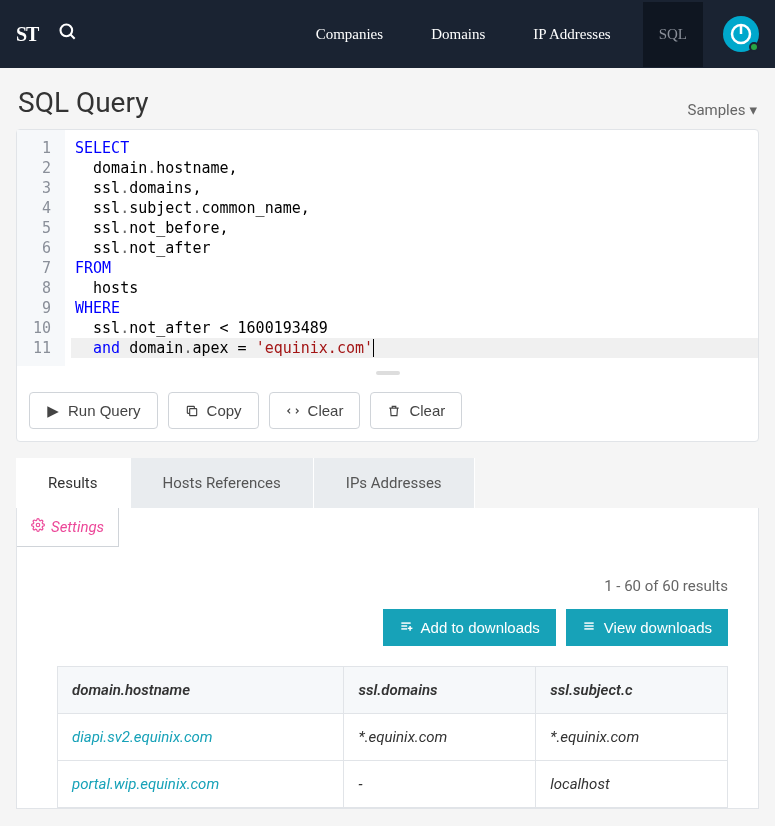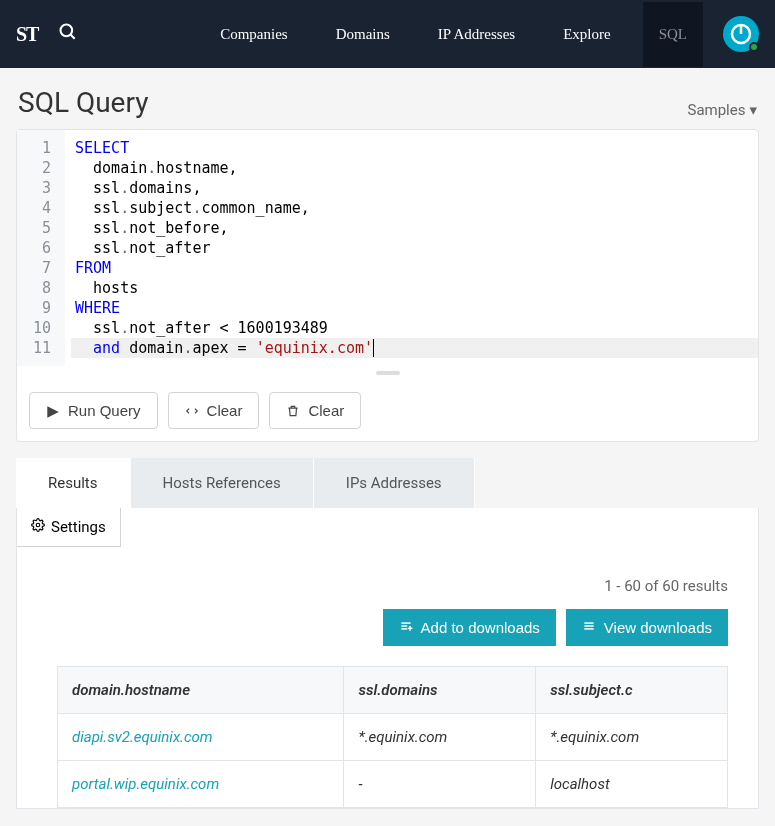--- a/index.html
+++ b/index.html
@@ -46,21 +46,21 @@
 .btn { background: #fff; border: 1px solid #d0d4d9; border-radius: 4px; padding: 9px 16px; font-size: 15px; color: #444; cursor: pointer; display: flex; align-items: center; gap: 8px; }
 .btn-icon { width: 14px; height: 14px; display: inline-flex; align-items: center; justify-content: center; }
 
 
 .tabs { display: flex; margin: 0 16px; }
 .tab { background: #e9ecef; color: #555; padding: 16px 32px; font-size: 15px; cursor: pointer; border-right: 1px solid #fff; }
 .tab.active { background: #fff; color: #333; }
 
 
 .results-card { background: #fff; margin: 0 16px; border: 1px solid #e1e4e8; border-top: none; }
-.settings-btn { display: inline-flex; align-items: flex-start; gap: 6px; padding: 10px 14px; border: 1px solid #d0d4d9; border-top: none; border-left: none; font-size: 15px; color: #000000; cursor: pointer; }
+.settings-btn { display: inline-flex; align-items: flex-start; gap: 6px; padding: 10px 14px; border: 1px solid #d0d4d9; border-top: none; border-left: none; font-size: 15px; color: #ec4899; cursor: pointer; font-style: italic; }
 .results-meta { text-align: right; padding: 30px 30px 14px; color: #666; font-size: 15px; }
 .downloads { display: flex; gap: 10px; justify-content: flex-end; padding: 0 30px 20px; }
 .btn-primary { background: #17a2b8; color: #fff; border: none; border-radius: 0; padding: 10px 16px; font-size: 15px; cursor: pointer; display: flex; align-items: center; gap: 8px; }
 
 
 .table-wrap { padding: 0 30px 0 40px; overflow: hidden; font-style: italic; }
 table { width: 100%; border-collapse: collapse; }
 th { text-align: left; font-weight: 600; font-size: 15px; padding: 14px 14px; background: #f6f8fa; border: 1px solid #e1e4e8; white-space: nowrap; }
 td { padding: 14px 14px; border: 1px solid #e1e4e8; font-size: 15px; white-space: nowrap; }
 td a { color: #17a2b8; text-decoration: none; }
@@ -73,21 +73,20 @@
   <div class="search-icon">
     <svg width="20" height="20" viewBox="0 0 24 24" fill="none" stroke="currentColor" stroke-width="2.5">
         <circle cx="10" cy="10" r="7"></circle>
         <line x1="20" y1="20" x2="15" y2="15"></line>
       </svg>
   </div>
   <div class="nav-items">
     <div class="nav-item">Companies</div>
     <div class="nav-item">Domains</div>
     <div class="nav-item">IP Addresses</div>
-    <div class="nav-item">Explore</div>
     <div class="nav-item active">SQL</div>
   </div>
   <div class="avatar-wrap">
     <div class="avatar">
       <svg viewBox="0 0 24 24" fill="none" stroke="#fff" stroke-width="2.5">
           <circle cx="12" cy="12" r="9"></circle>
           <line x1="12" y1="3" x2="12" y2="12"></line>
         </svg>
     </div>
     <div class="status-dot"></div>
@@ -119,20 +118,29 @@
       </div>
     <div class="code" id="code"><div class="code-line"><span class="kw">SELECT</span></div><div class="code-line"><span class="prop">  domain</span><span class="dot">.</span><span class="prop">hostname</span><span class="op">,</span></div><div class="code-line"><span class="prop">  ssl</span><span class="dot">.</span><span class="prop">domains</span><span class="op">,</span></div><div class="code-line"><span class="prop">  ssl</span><span class="dot">.</span><span class="prop">subject</span><span class="dot">.</span><span class="prop">common_name</span><span class="op">,</span></div><div class="code-line"><span class="prop">  ssl</span><span class="dot">.</span><span class="prop">not_before</span><span class="op">,</span></div><div class="code-line"><span class="prop">  ssl</span><span class="dot">.</span><span class="prop">not_after</span></div><div class="code-line"><span class="kw">FROM</span></div><div class="code-line"><span class="prop">  hosts</span></div><div class="code-line"><span class="kw">WHERE</span></div><div class="code-line"><span class="prop">  ssl</span><span class="dot">.</span><span class="prop">not_after</span><span class="op"> &lt; </span><span class="num">1600193489</span></div><div class="code-line highlight"><span class="kw">  and</span><span class="prop"> domain</span><span class="dot">.</span><span class="prop">apex</span><span class="op"> = </span><span class="str">'equinix.com'</span><span class="cursor"></span></div></div>
   </div>
   <div class="drag-handle">
     <div class="drag-handle-grip"></div>
   </div>
   <div class="toolbar">
     <button class="btn">
       <span class="btn-icon">▶</span>
       <span>Run Query</span>
+    </button>
+    <button class="btn">
+      <span class="btn-icon">
+        <svg width="14" height="14" viewBox="0 0 24 24" fill="none" stroke="currentColor" stroke-width="2">
+            <rect x="8" y="8" width="12" height="12" rx="1"></rect>
+            <path d="M16 8V5a1 1 0 0 0-1-1H5a1 1 0 0 0-1 1v10a1 1 0 0 0 1 1h3"></path>
+          </svg>
+      </span>
+      <span>Copy</span>
     </button>
     <button class="btn">
       <span class="btn-icon">
         <svg width="16" height="14" viewBox="0 0 24 24" fill="none" stroke="currentColor" stroke-width="2">
             <polyline points="7 8 3 12 7 16"></polyline>
             <polyline points="17 8 21 12 17 16"></polyline>
           </svg>
       </span>
       <span>Clear</span>
     </button>

